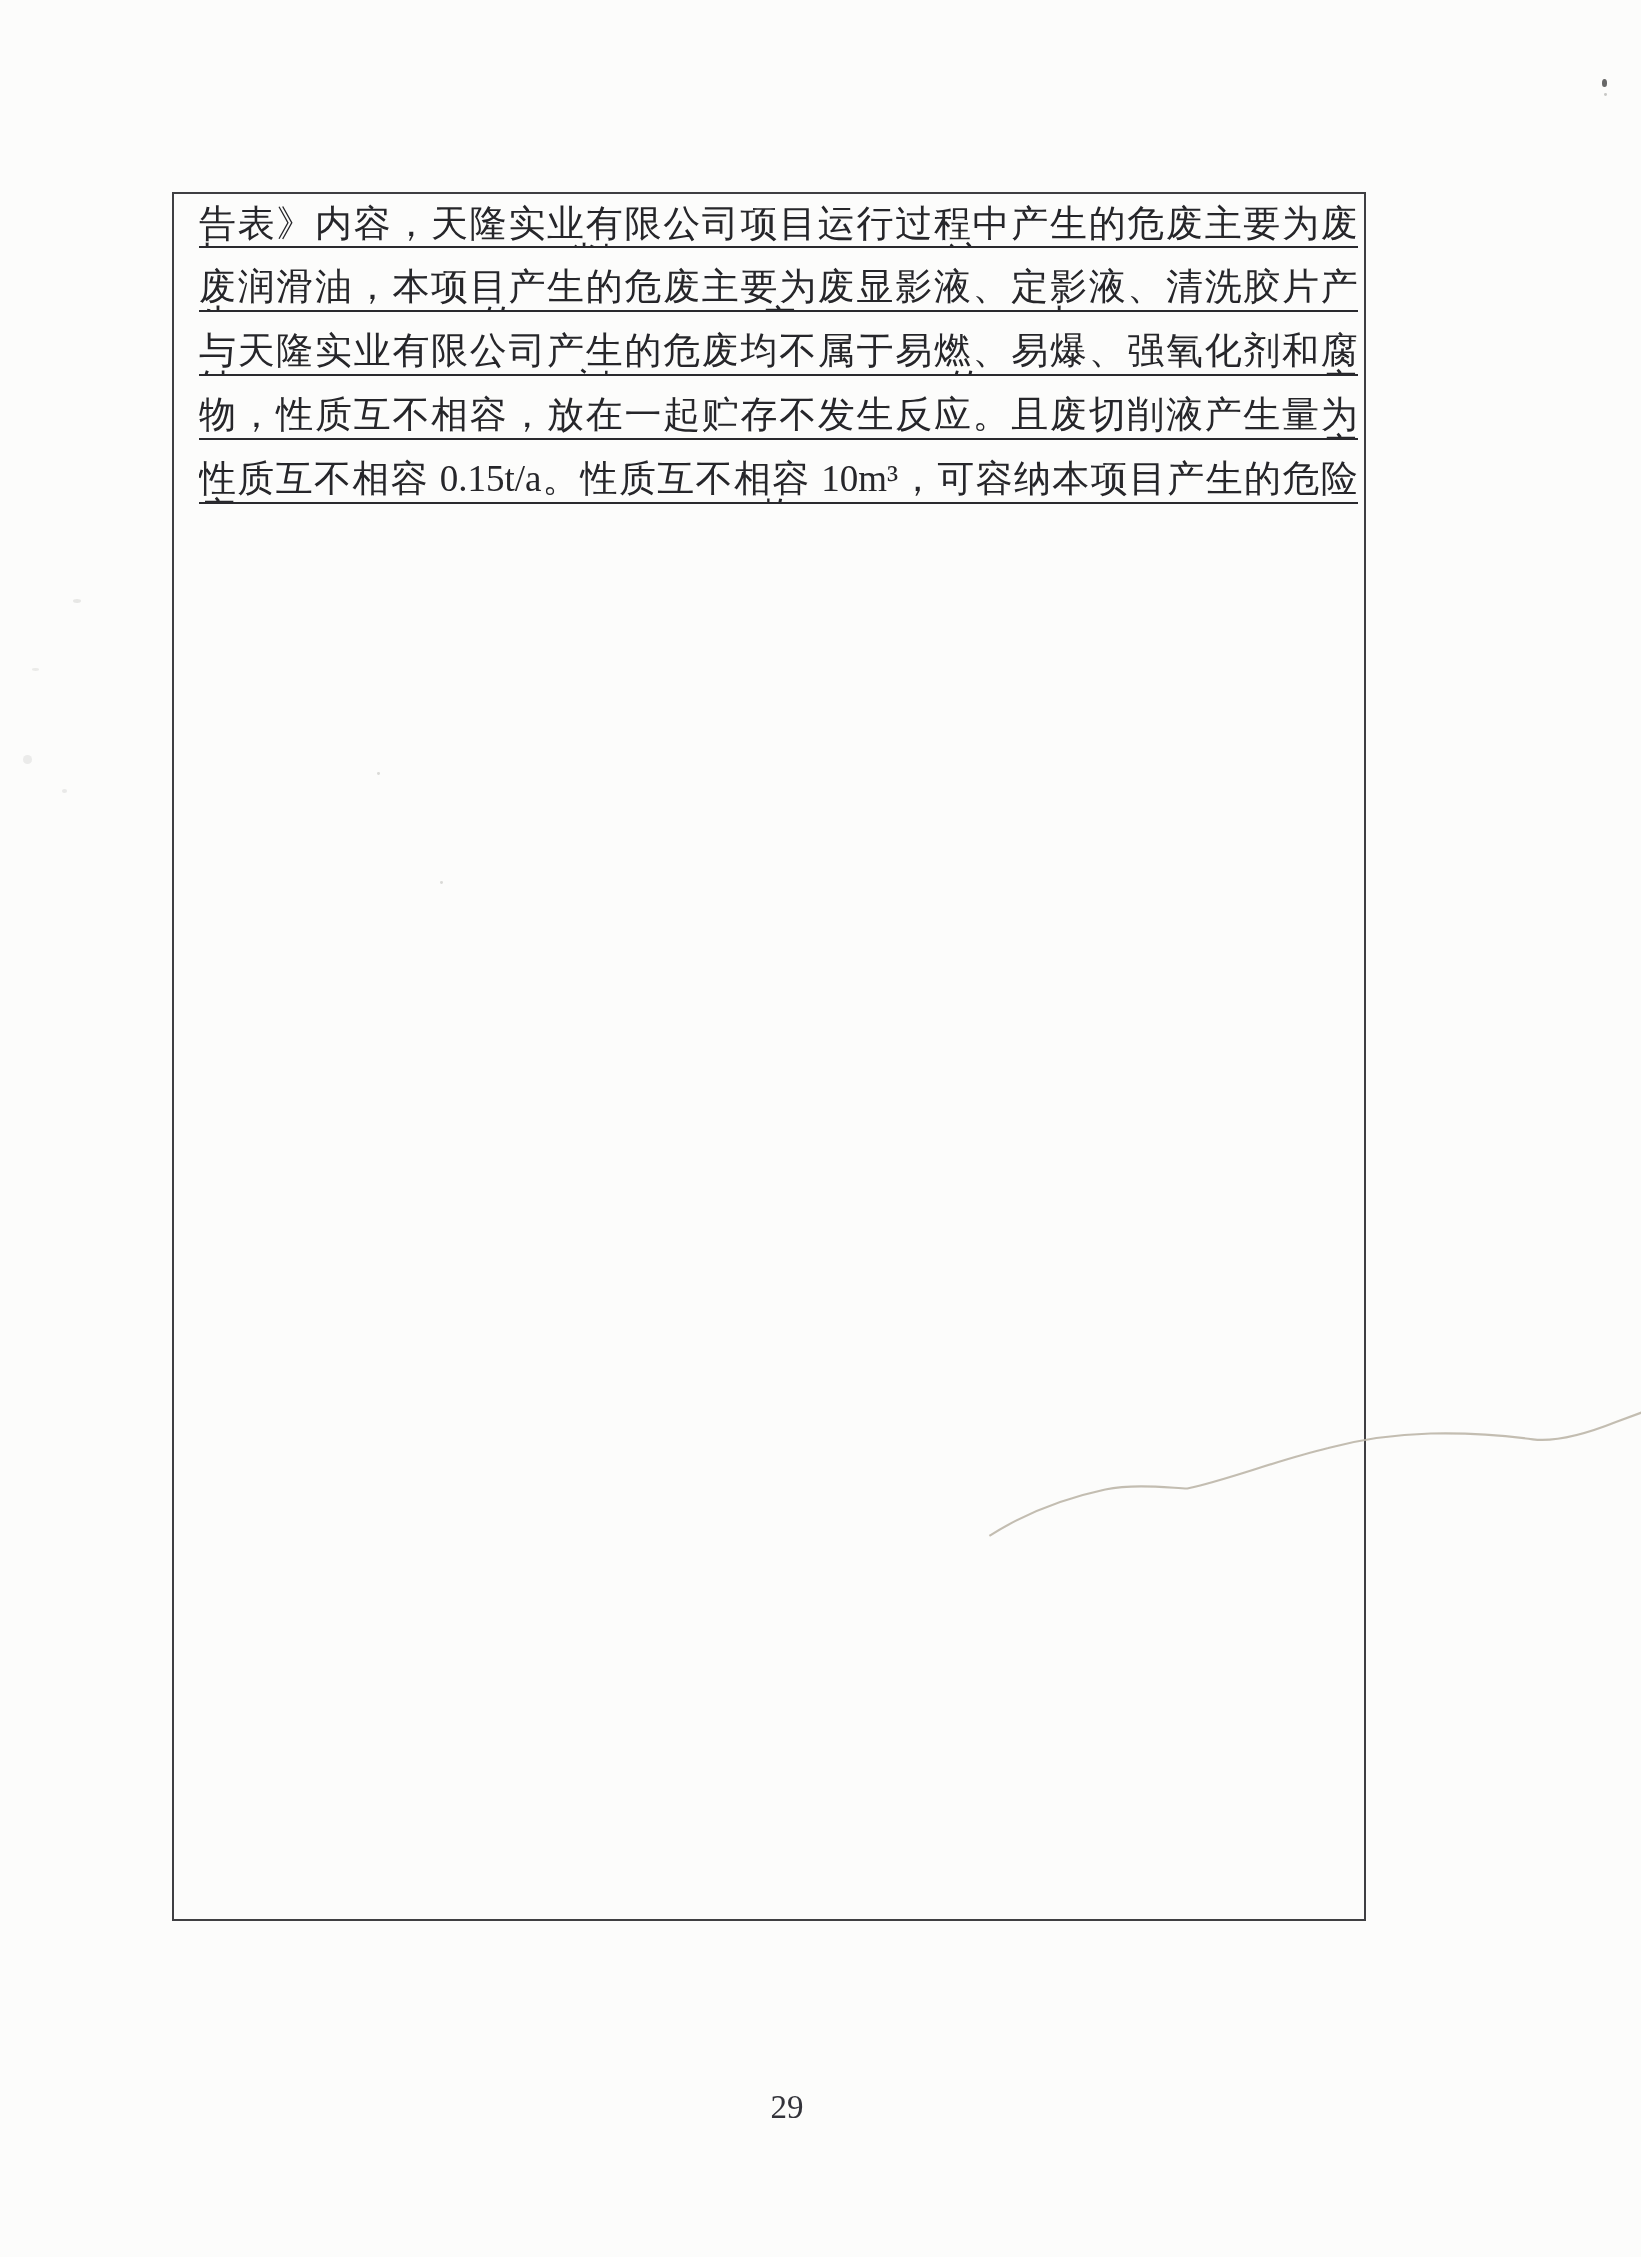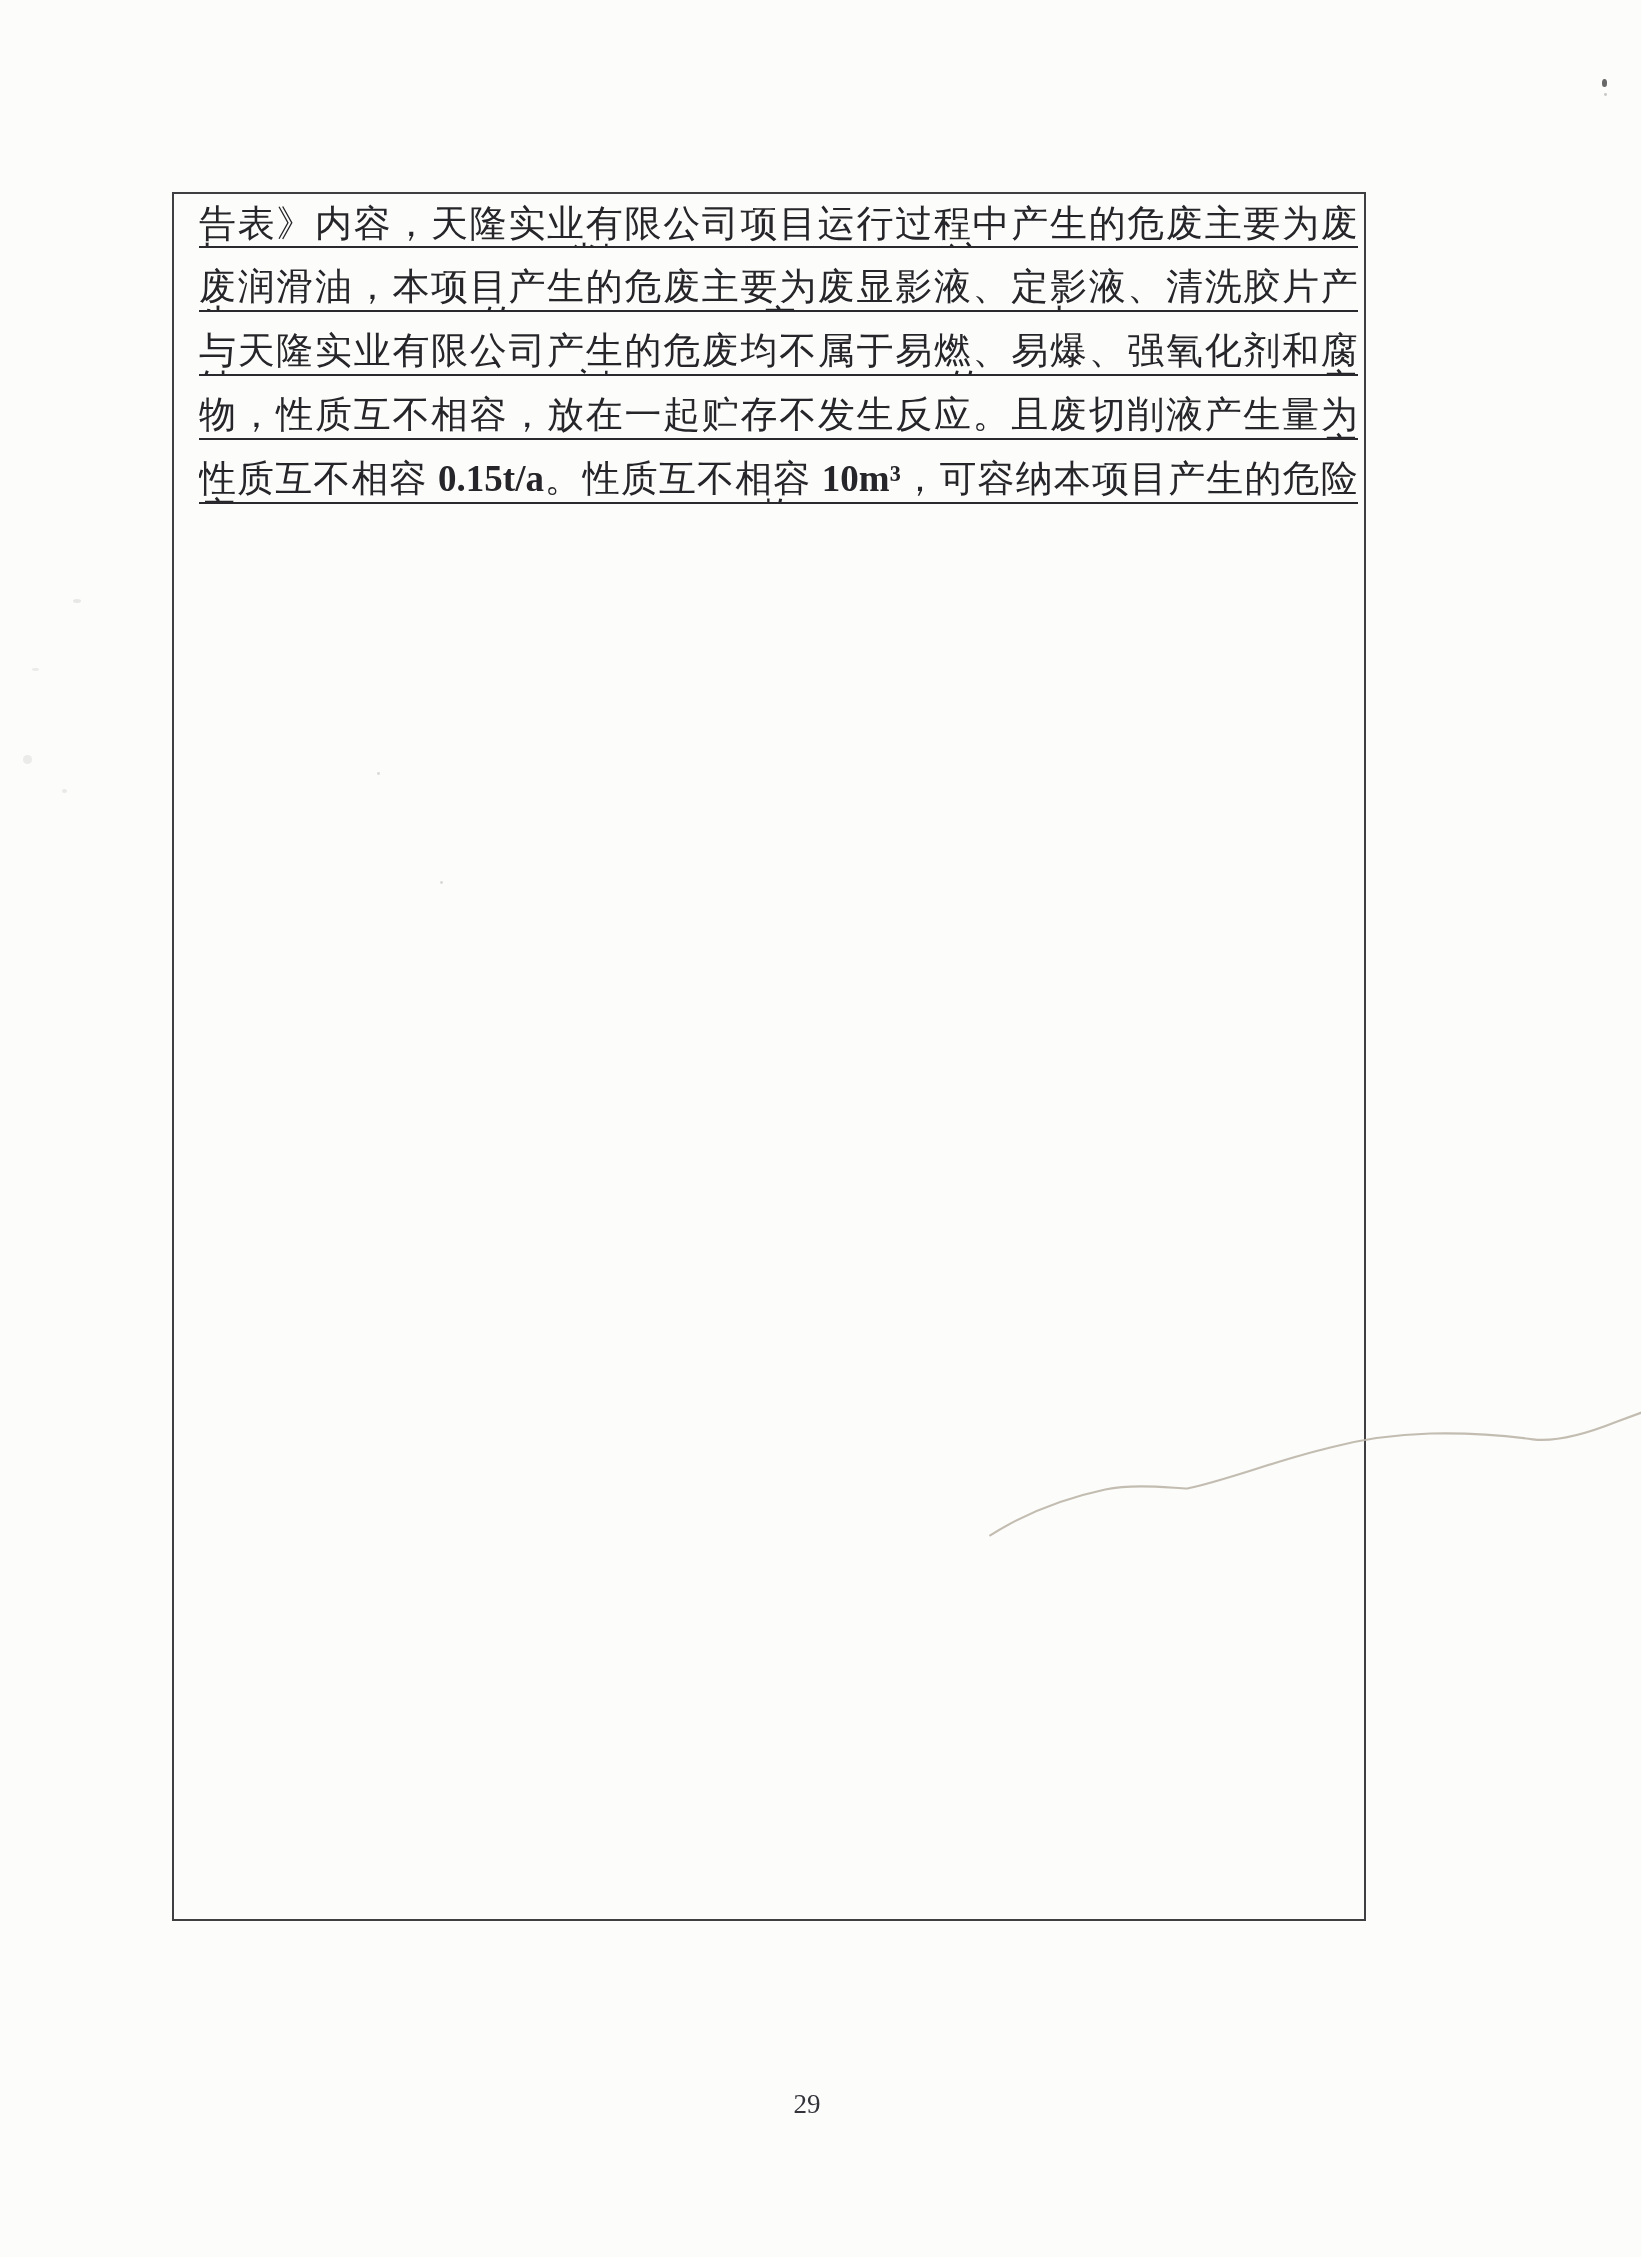--- a/index.html
+++ b/index.html
@@ -44,32 +44,31 @@
     text-align-last:justify;
     letter-spacing:0.5px;
     white-space:normal;
     overflow:hidden;
     height:37px;
   }
   .t-line:first-child{
     padding-top:10.6px;
   }
   .t-line b{
-    font-weight:bold;
+    font-weight:normal;
     letter-spacing:0;
   }
   .page-num{
     position:absolute;
     top:2089px;
     left:0;
     width:1574px;
     text-align:center;
-    font-size:27px;
+    font-size:33px;
     color:#33333a;
-    padding-left:20px;
   }
   .artifact-svg{
     position:absolute;
     left:0;top:0;
     pointer-events:none;
   }
   .speck{
     position:absolute;
     background:#8a8a86;
     border-radius:50%;

